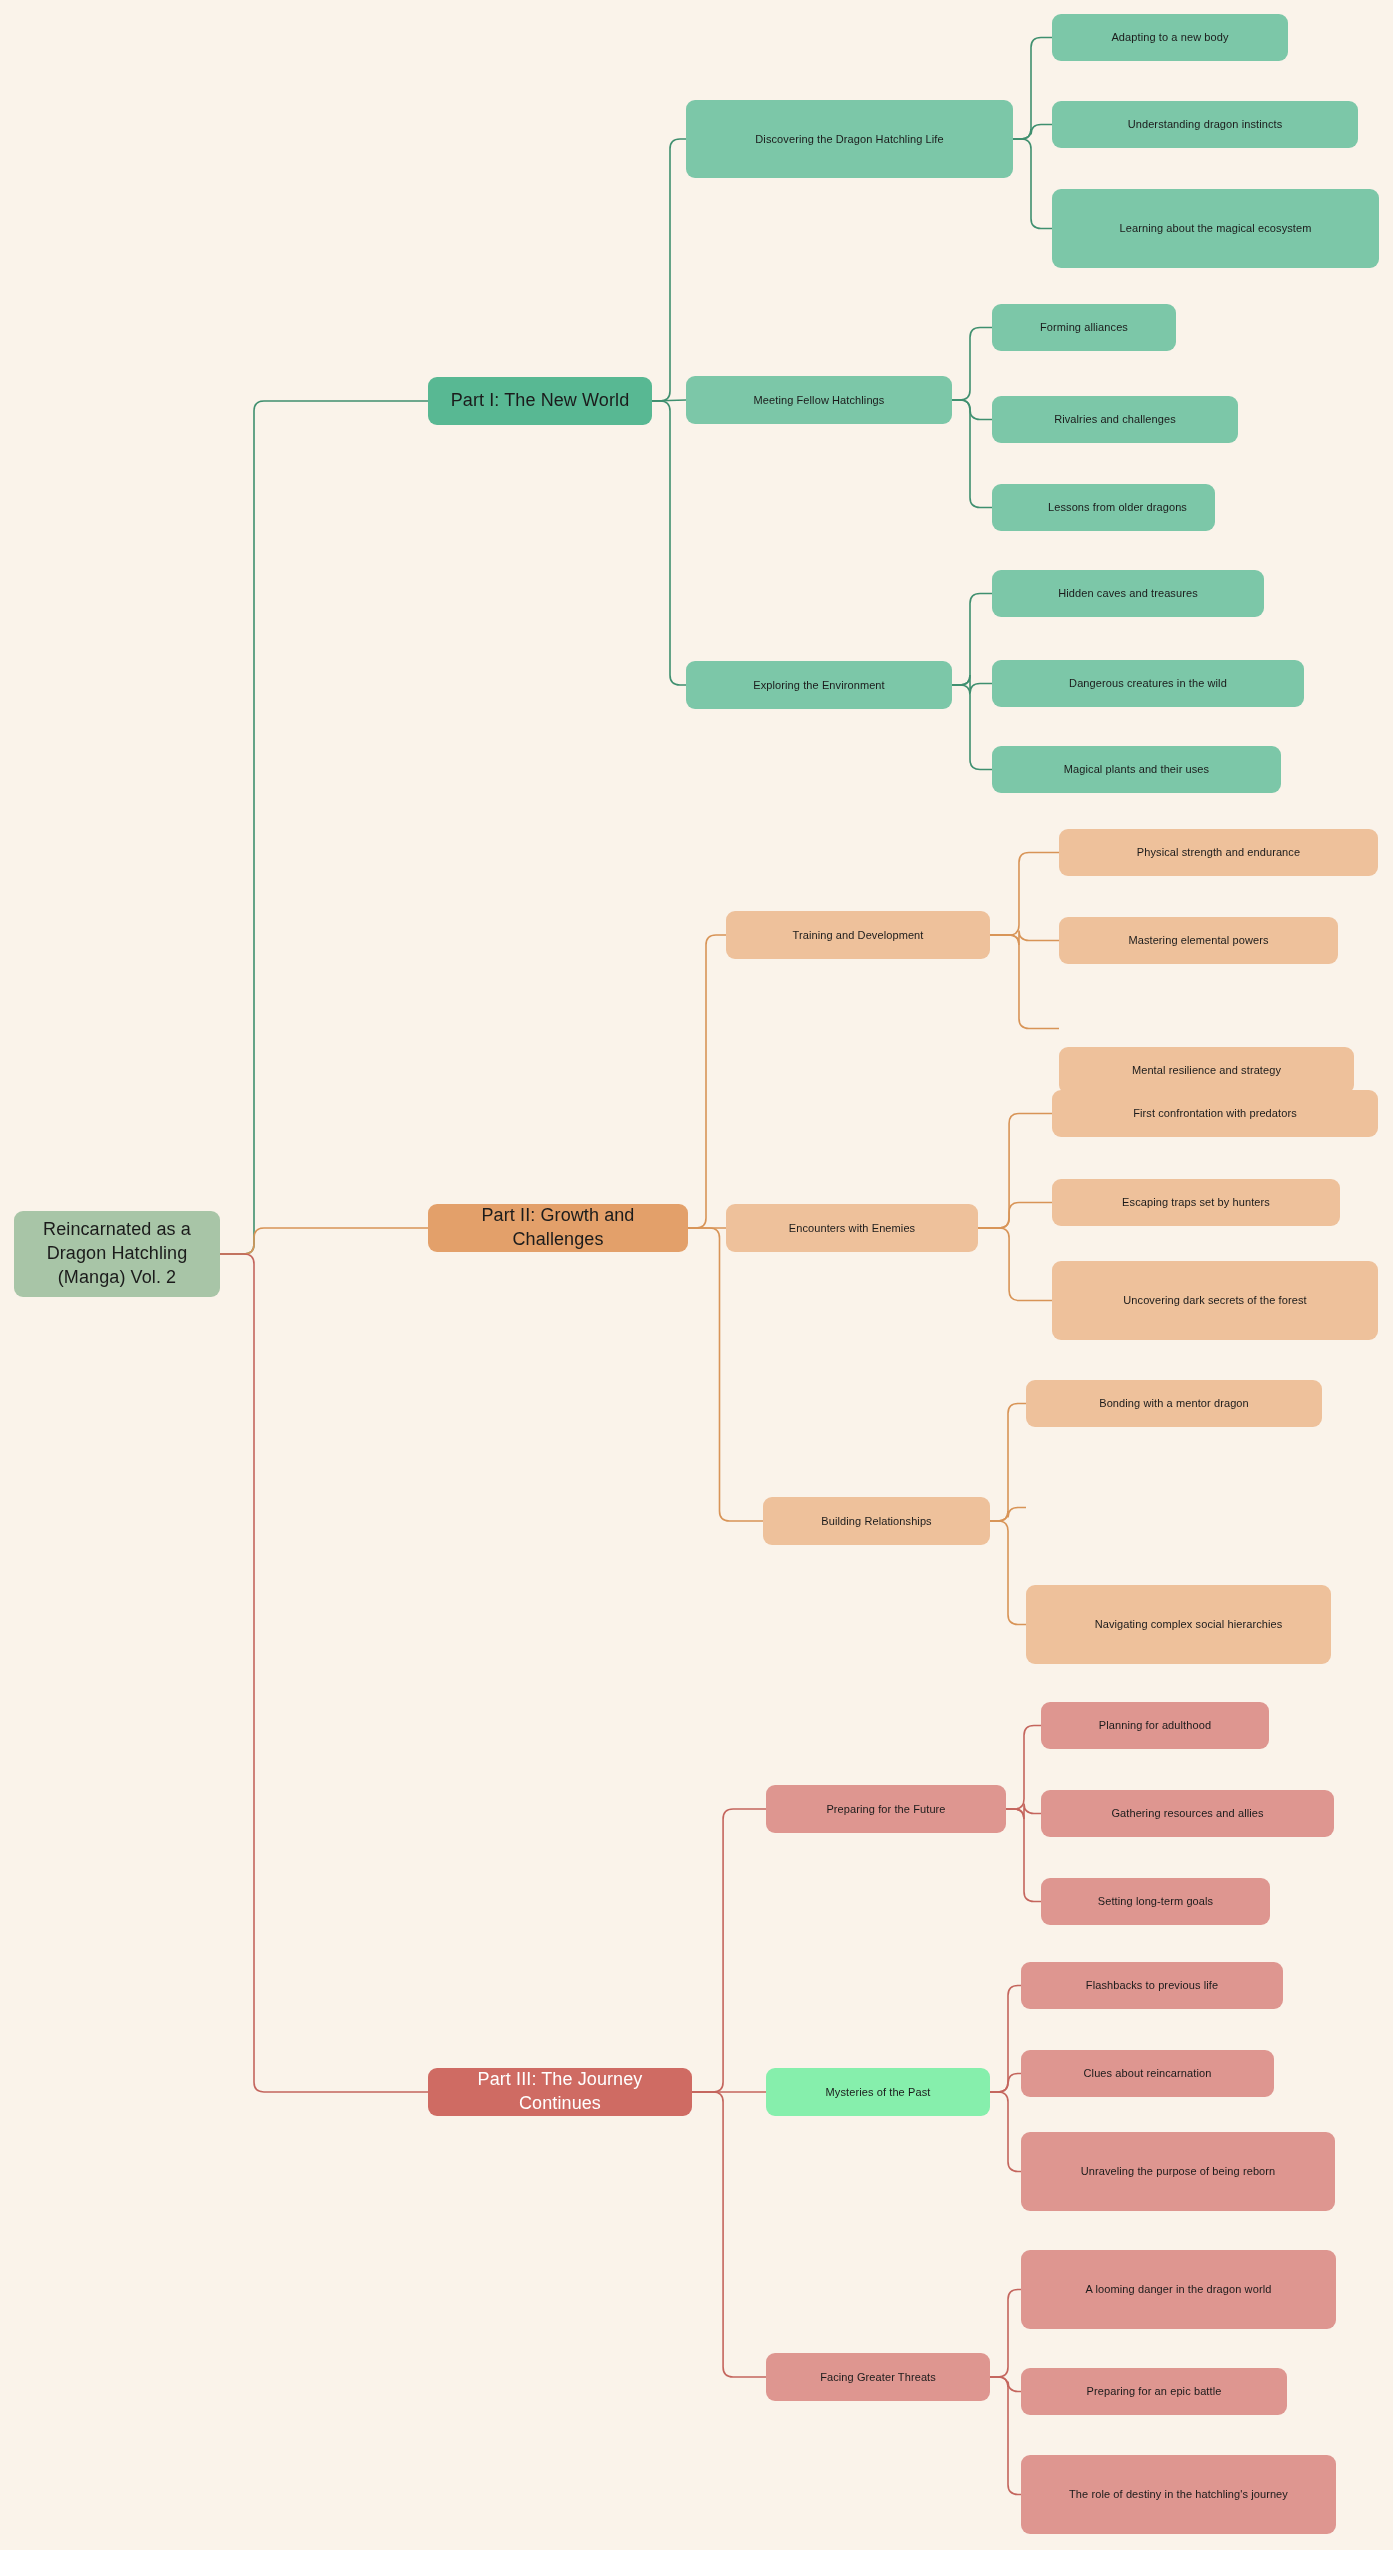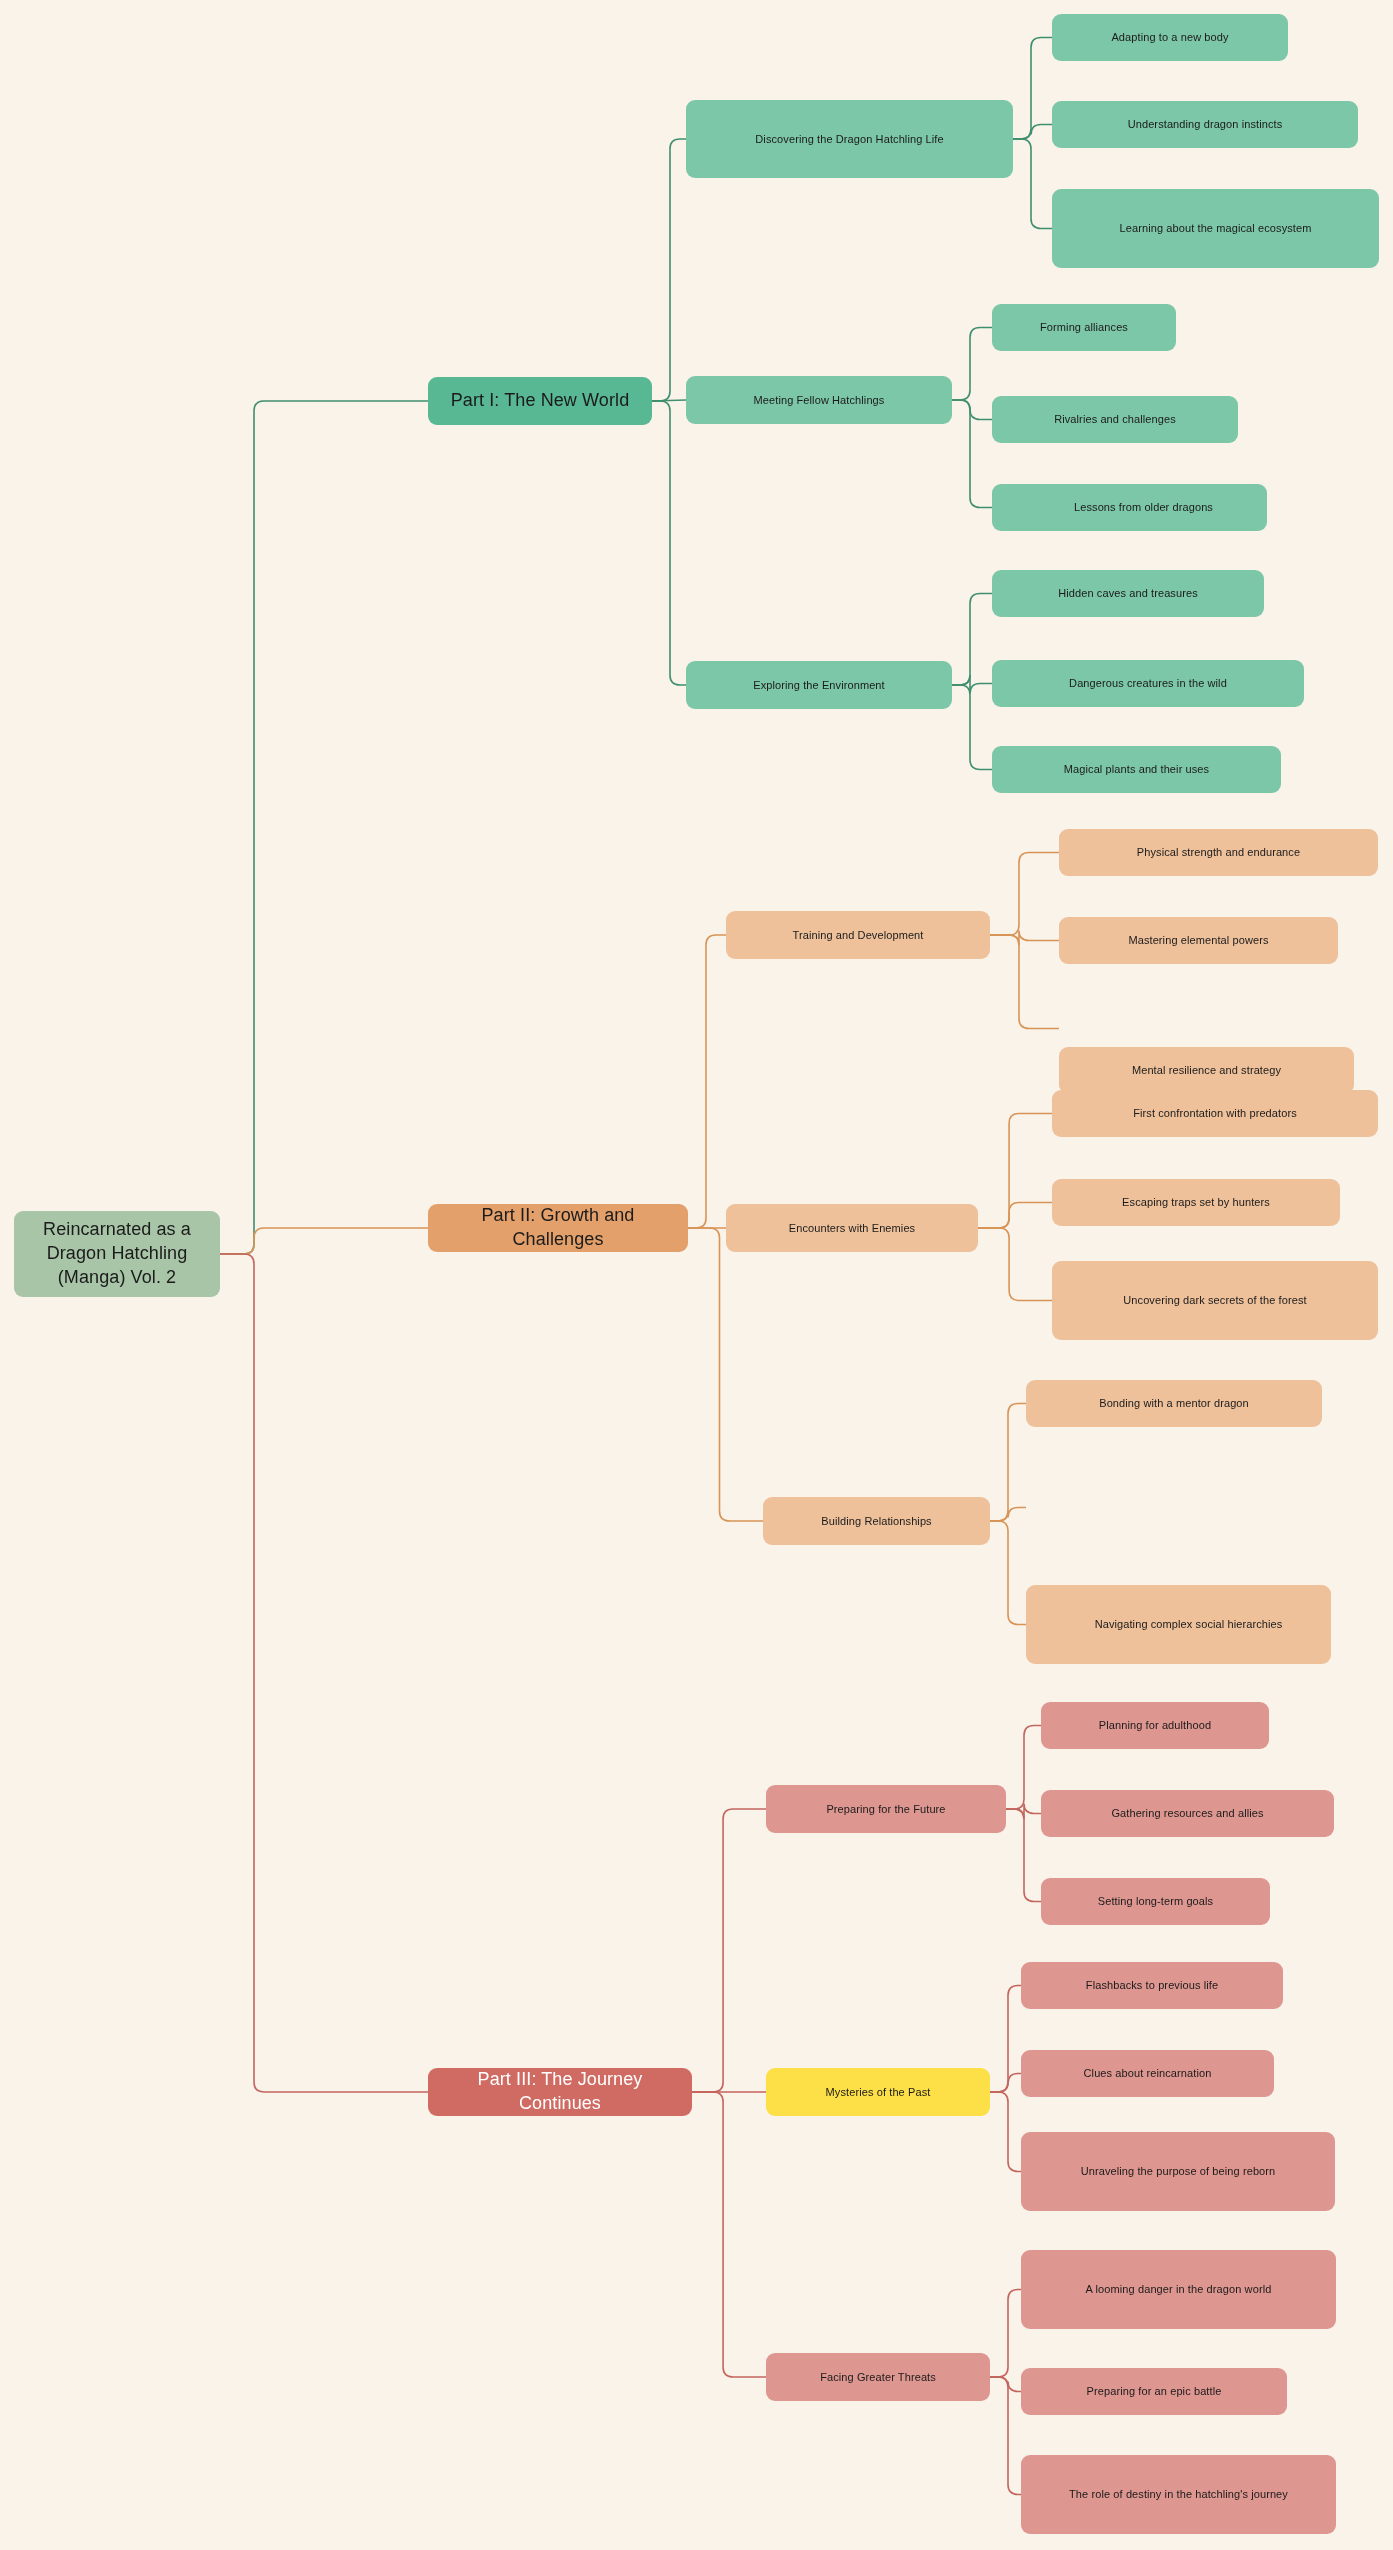--- a/index.html
+++ b/index.html
@@ -95,21 +95,21 @@
     </div>
     <div class="node l2" style="left: 686px; top: 376px; width: 266px; height: 48px; background: rgb(124, 199, 168); color: rgb(27, 27, 27);">
       <span>Meeting Fellow Hatchlings</span>
     </div>
     <div class="node l3" style="left: 992px; top: 304px; width: 184px; height: 47px; background: rgb(124, 199, 168); color: rgb(27, 27, 27);">
       <span>Forming alliances</span>
     </div>
     <div class="node l3" style="left: 992px; top: 396px; width: 246px; height: 47px; background: rgb(124, 199, 168); color: rgb(27, 27, 27);">
       <span>Rivalries and challenges</span>
     </div>
-    <div class="node l3" style="left: 992px; top: 484px; width: 275px; height: 47px; background: rgb(124, 199, 168); color: rgb(27, 27, 27); padding-left: 40px;">
+    <div class="node l3" style="left: 992px; top: 484px; width: 223px; height: 47px; background: rgb(124, 199, 168); color: rgb(27, 27, 27); padding-left: 40px;">
       <span>Lessons from older dragons</span>
     </div>
     <div class="node l2" style="left: 686px; top: 661px; width: 266px; height: 48px; background: rgb(124, 199, 168); color: rgb(27, 27, 27);">
       <span>Exploring the Environment</span>
     </div>
     <div class="node l3" style="left: 992px; top: 570px; width: 272px; height: 47px; background: rgb(124, 199, 168); color: rgb(27, 27, 27);">
       <span>Hidden caves and treasures</span>
     </div>
     <div class="node l3" style="left: 992px; top: 660px; width: 312px; height: 47px; background: rgb(124, 199, 168); color: rgb(27, 27, 27);">
       <span>Dangerous creatures in the wild</span>
@@ -161,21 +161,21 @@
     </div>
     <div class="node l3" style="left: 1041px; top: 1702px; width: 228px; height: 47px; background: rgb(222, 150, 144); color: rgb(27, 27, 27);">
       <span>Planning for adulthood</span>
     </div>
     <div class="node l3" style="left: 1041px; top: 1790px; width: 293px; height: 47px; background: rgb(222, 150, 144); color: rgb(27, 27, 27);">
       <span>Gathering resources and allies</span>
     </div>
     <div class="node l3" style="left: 1041px; top: 1878px; width: 229px; height: 47px; background: rgb(222, 150, 144); color: rgb(27, 27, 27);">
       <span>Setting long-term goals</span>
     </div>
-    <div class="node l2" style="left: 766px; top: 2068px; width: 224px; height: 48px; background: #fde047; color: rgb(27, 27, 27);">
+    <div class="node l2" style="left: 766px; top: 2068px; width: 224px; height: 48px; background: #86efac; color: rgb(27, 27, 27);">
       <span>Mysteries of the Past</span>
     </div>
     <div class="node l3" style="left: 1021px; top: 1962px; width: 262px; height: 47px; background: rgb(222, 150, 144); color: rgb(27, 27, 27);">
       <span>Flashbacks to previous life</span>
     </div>
     <div class="node l3" style="left: 1021px; top: 2050px; width: 253px; height: 47px; background: rgb(222, 150, 144); color: rgb(27, 27, 27);">
       <span>Clues about reincarnation</span>
     </div>
     <div class="node l3" style="left: 1021px; top: 2132px; width: 314px; height: 79px; background: rgb(222, 150, 144); color: rgb(27, 27, 27);">
       <span>Unraveling the purpose of being reborn</span>

